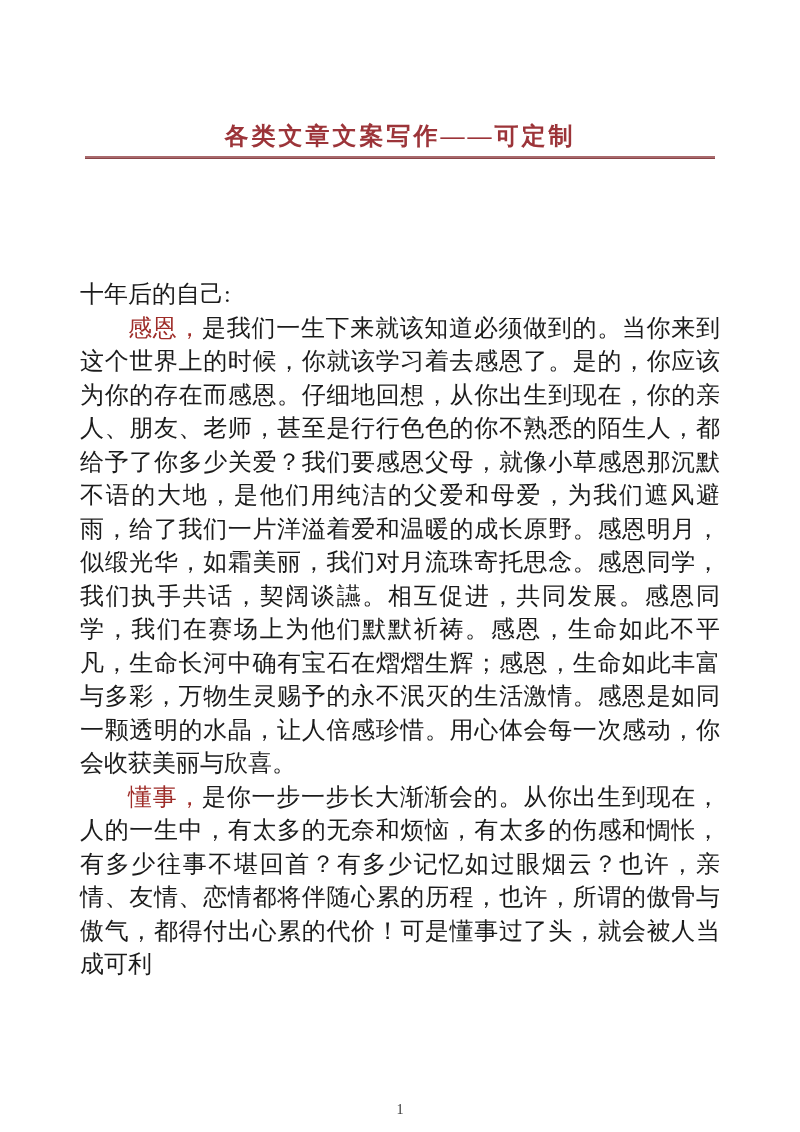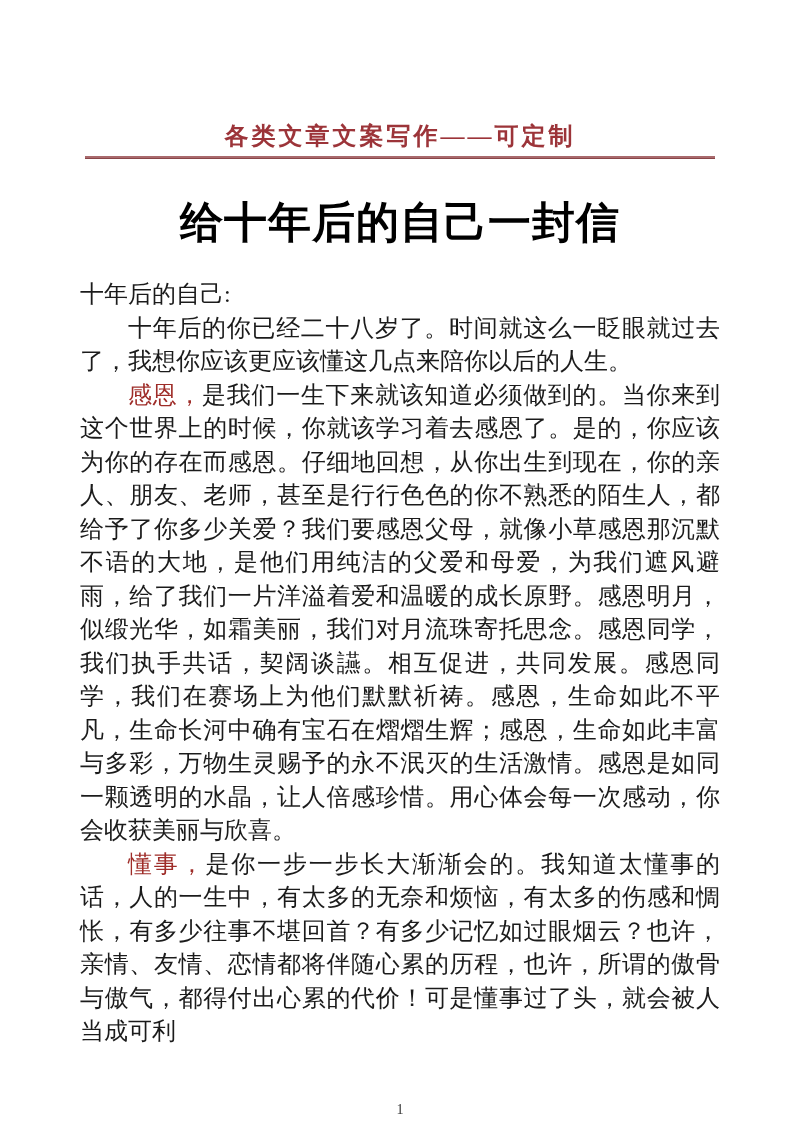--- a/index.html
+++ b/index.html
@@ -82,24 +82,22 @@
 </style>
 </head>
 <body>
 
 <div class="page">
 
   <div class="doc-header">各类文章文案写作——可定制</div>
 
   <div class="header-rule"></div>
 
-  <h1 class="doc-title">给十年后的自己一封信</h1>
 
   <div class="letter-body">
     <p>十年后的自己:</p>
-    <p class="indent">十年后的你已经二十八岁了。时间就这么一眨眼就过去了，我想你应该更应该懂这几点来陪你以后的人生。</p>
     <p class="indent"><span class="lead">感恩，</span><span>是我们一生下来就该知道必须做到的。当你来到这个世界上的时候，你就该学习着去感恩了。是的，你应该为你的存在而感恩。仔细地回想，从你出生到现在，你的亲人、朋友、老师，甚至是行行色色的你不熟悉的陌生人，都给予了你多少关爱？我们要感恩父母，就像小草感恩那沉默不语的大地，是他们用纯洁的父爱和母爱，为我们遮风避雨，给了我们一片洋溢着爱和温暖的成长原野。感恩明月，似缎光华，如霜美丽，我们对月流珠寄托思念。感恩同学，我们执手共话，契阔谈讌。相互促进，共同发展。感恩同学，我们在赛场上为他们默默祈祷。感恩，生命如此不平凡，生命长河中确有宝石在熠熠生辉；感恩，生命如此丰富与多彩，万物生灵赐予的永不泯灭的生活激情。感恩是如同一颗透明的水晶，让人倍感珍惜。用心体会每一次感动，你会收获美丽与欣喜。</span></p>
-    <p class="indent"><span class="lead">懂事，</span><span>是你一步一步长大渐渐会的。我知道太懂事的话，人的一生中，有太多的无奈和烦恼，有太多的伤感和惆怅，有多少往事不堪回首？有多少记忆如过眼烟云？也许，亲情、友情、恋情都将伴随心累的历程，也许，所谓的傲骨与傲气，都得付出心累的代价！可是懂事过了头，就会被人当成可利</span></p>
+    <p class="indent"><span class="lead">懂事，</span><span>是你一步一步长大渐渐会的。从你出生到现在，人的一生中，有太多的无奈和烦恼，有太多的伤感和惆怅，有多少往事不堪回首？有多少记忆如过眼烟云？也许，亲情、友情、恋情都将伴随心累的历程，也许，所谓的傲骨与傲气，都得付出心累的代价！可是懂事过了头，就会被人当成可利</span></p>
   </div>
 
   <div class="page-number">1</div>
 
 </div>
 
 </body></html>

